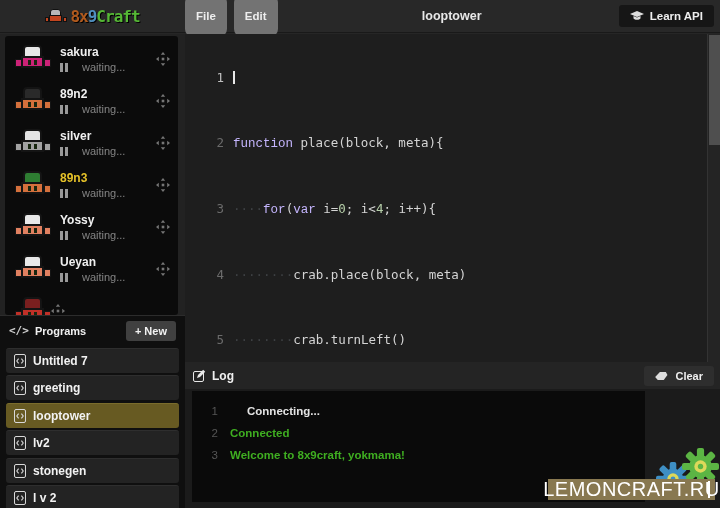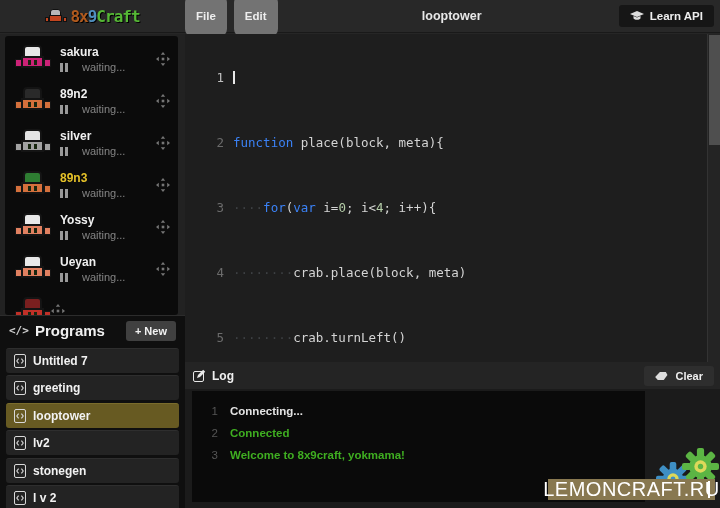--- a/index.html
+++ b/index.html
@@ -47,39 +47,39 @@
   .pause-ic { display:flex; gap:2px; }
   .pause-ic i { display:block; width:3px; height:9px; background:#9a9a9a; }
   .p-status-text { color:#848484; font-size:11px; }
   .move-ic { flex:0 0 auto; opacity:.75; cursor:pointer; }
 
   .programs-panel { position:absolute; left:0; top:281px; width:185px; height:193px;
                     background:#0f0f0f; border-top:1px solid #2c2c2c; padding:0 6px; }
   .prog-head { display:flex; align-items:center; height:29px; padding:0 3px; }
   .prog-head-ic { color:#cfcfcf; font-size:11px; font-weight:bold; margin-right:6px;
                   font-family:"DejaVu Sans Mono", monospace; }
-  .prog-head-label { color:#f0f0f0; font-size:15px; font-weight:bold; flex:1; }
+  .prog-head-label { color:#f0f0f0; font-size:11px; font-weight:bold; flex:1; }
   .new-btn { background:#404040; color:#f2f2f2; font-size:11px; font-weight:bold;
              padding:4px 9px; border-radius:3px; cursor:pointer; }
   .prog-item { display:flex; align-items:center; gap:7px; height:25px; margin-top:2.5px;
                background:#232323; border-radius:3px; padding:0 8px; cursor:pointer;
                border-top:1px solid #2e2e2e; }
   .prog-item.sel { background:#675a22; border-top:1px solid #7a6c2c; }
   .prog-label { color:#f2f2f2; font-size:12px; font-weight:bold; }
 
   
   .editor { position:absolute; left:185px; top:34px; width:535px; height:328px;
             background:#1e1e1e; overflow:hidden; }
   .code-area { padding-top:3px; font-family:"DejaVu Sans Mono", monospace;
                font-size:12.5px; line-height:16.3px; white-space:pre; }
   .code-line { display:flex; }
   .ln { width:48px; text-align:right; padding-right:9px; color:#6b6b6b; flex:0 0 auto;
         -webkit-user-select:none; user-select:none; }
   .code-line:first-child .ln { color:#c0c0c0; }
-  .tok-kw { color:#3b82f6; } .tok-num { color:#b5cea8; }
+  .tok-kw { color:#c4b5fd;font-family:Liberation Mono, monospace; } .tok-num { color:#b5cea8; }
   .tok-pl { color:#d4d4d4; } .tok-ws { color:#3d4043; }
   .cursor { display:inline-block; width:1.5px; height:13px; background:#e8e8e8;
             vertical-align:-2px; }
   .vscroll { position:absolute; right:0; top:0; width:13px; height:328px;
              background:#242424; border-left:1px solid #333; cursor:pointer; }
   .vthumb { position:absolute; left:1px; top:1px; width:11px; height:110px; background:#4f4f4f; }
 
   
   .logpanel { position:absolute; left:185px; top:362px; width:535px; height:146px;
               background:#1b1b1b; }
@@ -469,21 +469,21 @@
       <span class="clear-btn">
         <svg width="14" height="10" viewBox="0 0 14 10">
           <path d="M5 1h6l2 3-3 5H4L1 6Z" fill="#ddd" transform="skewX(-8)"></path>
         </svg>
         <span>Clear</span>
       </span>
     </div>
     <div class="log-body" id="log-body">
   <div class="log-entry">
     <span class="log-n">1</span>
-    <span class="log-text" style="color: rgb(228, 228, 228);">Connecting...</span>
+    <span class="log-text" style="color: rgb(228, 228, 228); margin-left: 17px;">Connecting...</span>
   </div>
 
   <div class="log-entry">
     <span class="log-n">2</span>
     <span class="log-text" style="color: rgb(63, 174, 33);">Connected</span>
   </div>
 
   <div class="log-entry">
     <span class="log-n">3</span>
     <span class="log-text" style="color: rgb(63, 174, 33);">Welcome to 8x9craft, yokmama!</span>

